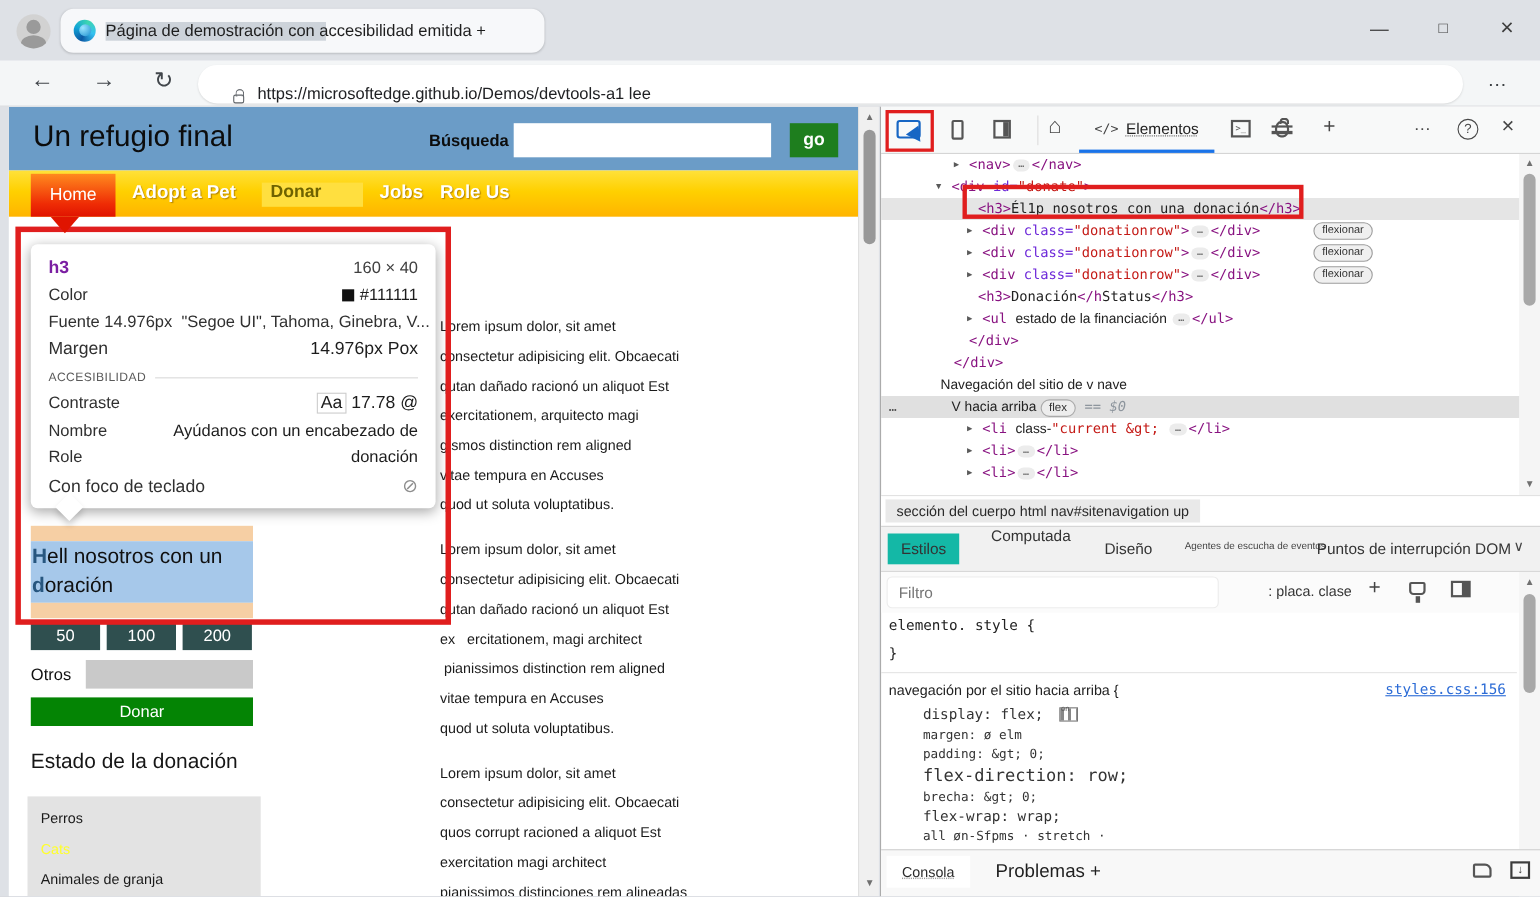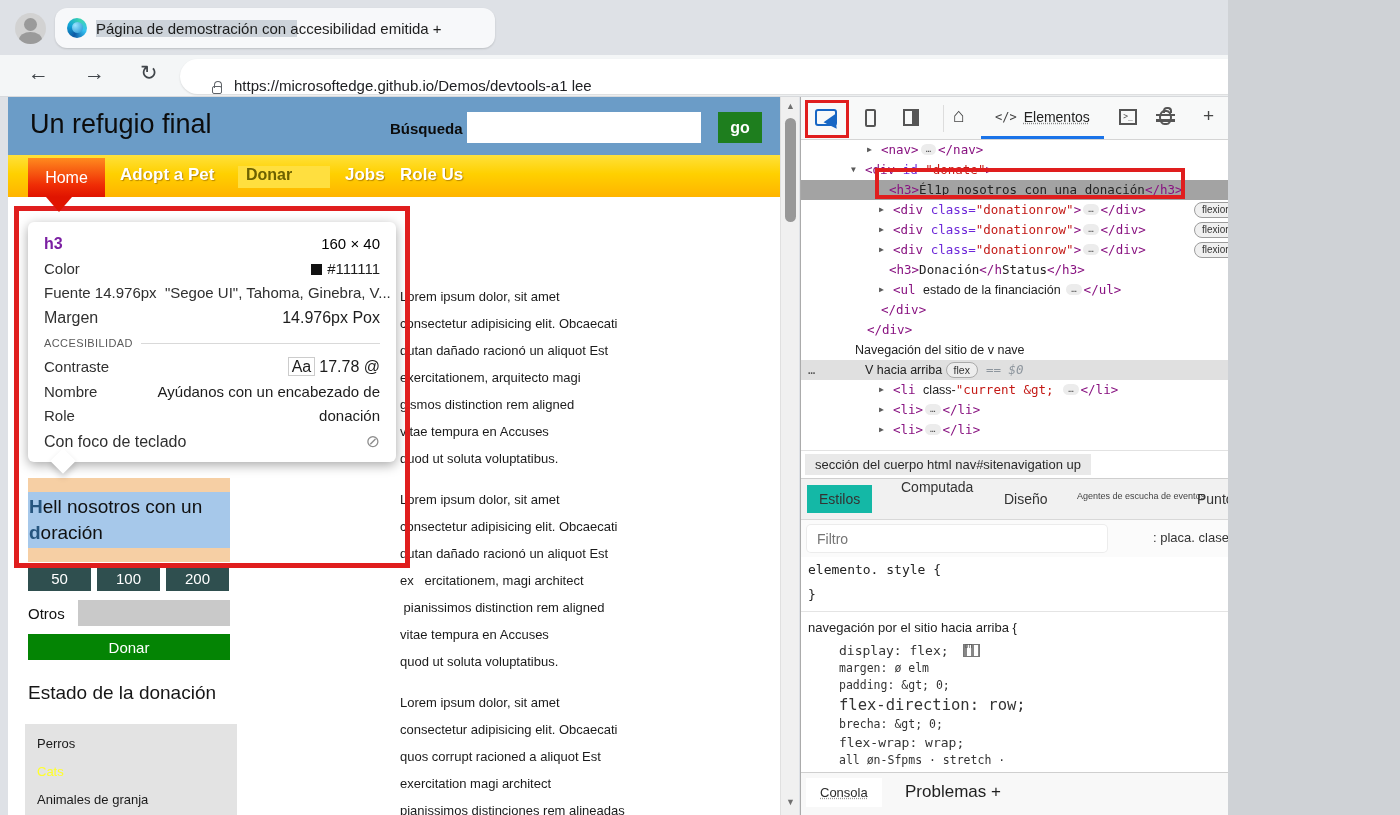--- a/index.html
+++ b/index.html
@@ -1,17 +1,17 @@
 <!DOCTYPE html>
 <html><head>
 <meta charset="utf-8">
 <style>
   *{margin:0;padding:0;box-sizing:border-box}
   body{background:#cfd2d6;font-family:"Liberation Sans",sans-serif}
-  .screen{position:relative;width:1228px;height:815px;background:#dee1e6;overflow:hidden}
+  .screen{position:relative;width:1400px;height:815px;background:#dee1e6;overflow:hidden}
 
   
   .titlebar{position:absolute;left:0;top:0;width:1400px;height:55px;background:#dee1e6}
   .avatar{position:absolute;left:15px;top:13px;width:31px;height:31px;border-radius:50%;background:#d2d2d2;overflow:hidden}
   .avatar::before{content:"";position:absolute;left:9px;top:5px;width:13px;height:13px;border-radius:50%;background:#9a9a9a}
   .avatar::after{content:"";position:absolute;left:4px;top:19px;width:23px;height:16px;border-radius:50%;background:#9a9a9a}
   .tab{position:absolute;left:55px;top:8px;width:440px;height:40px;background:#f7f8fa;border-radius:12px;display:flex;align-items:center;padding:0 12px;box-shadow:0 1px 2px rgba(0,0,0,.15)}
   .edge-logo{width:20px;height:20px;border-radius:50%;background:conic-gradient(from 200deg,#0c59a4,#11a3d7,#3dd5b0,#35c1f1,#0c59a4);margin-right:9px;position:relative}
   .edge-logo::after{content:"";position:absolute;left:5px;top:4px;width:11px;height:11px;border-radius:50%;background:radial-gradient(circle at 30% 30%,#9be5ff,#1b8fd0)}
   .tab-title{font-size:15px;color:#1d1d1d;white-space:nowrap;background:linear-gradient(90deg,#cdd3da 0 58%,transparent 58%)}
@@ -64,21 +64,21 @@
   .sc-arrow{position:absolute;left:0;width:19px;text-align:center;font-size:9px;color:#707070}
   .pg-thumb{position:absolute;left:4px;top:21px;width:11px;height:104px;background:#989898;border-radius:6px}
 
   
   .callout{position:absolute;border:5px solid #e01e1e;z-index:25;pointer-events:none}
 
   
   .tooltip{position:absolute;left:28px;top:222px;width:368px;height:240px;background:#fff;border-radius:6px;box-shadow:0 3px 12px rgba(0,0,0,.35);padding:13px 16px 10px 16px;z-index:20}
   .tt-row{display:flex;justify-content:space-between;align-items:baseline;margin-bottom:7px;font-size:15px;color:#303030}
   .tt-tag{color:#7b1fa2;font-weight:bold;font-size:16px}
-  .tt-dims{color:#000000}
+  .tt-dims{color:#404040}
   .tt-val{color:#1c1c1c;white-space:nowrap}
   .swatch{display:inline-block;width:11px;height:11px;background:#111;margin-right:5px;vertical-align:-1px}
   .tt-font{font-size:15px;color:#303030;margin-bottom:8px;white-space:nowrap}
   .tt-section{display:flex;align-items:center;gap:8px;margin:10px 0 9px 0}
   .tt-section span{font-size:11px;color:#5a5a5a;letter-spacing:.4px}
   .tt-section i{flex:1;border-top:1px solid #d9d9d9}
   .aa-box{border:1px solid #ccc;padding:0 3px;margin-right:4px;color:#1c1c1c}
   .no-focus{font-size:17px;color:#8e8e8e}
   .tt-tail{position:absolute;left:26px;bottom:-8px;width:18px;height:18px;background:#fff;transform:rotate(45deg);box-shadow:3px 3px 6px rgba(0,0,0,.18)}
 
@@ -102,21 +102,21 @@
   .bug-ic::after{content:"";position:absolute;left:2px;top:-5px;width:5px;height:4px;border:2px solid #555;border-bottom:none;border-radius:4px 4px 0 0}
   .plus-ic{left:402px;top:8px;font-size:19px}
   .dots-ic{left:484px;top:8px;font-size:16px;letter-spacing:1px}
   .help-ic{left:524px;top:11px;width:19px;height:19px;border:1.6px solid #474747;border-radius:50%;font-size:12px;text-align:center;line-height:17px}
   .close-ic{left:564px;top:7px;font-size:20px}
 
   
   .dom-tree{position:absolute;left:0;top:43px;width:600px;height:310px;overflow:hidden;font-family:"DejaVu Sans Mono",monospace;font-size:12.5px}
   .trow{position:relative;height:20px;line-height:20px;white-space:nowrap}
   .trow .arrow{position:absolute;font-size:8px;color:#5a5a5a;top:0}
-  .sel-blue{background:#a3a3a3}
+  .sel-blue{background:#e5e5e5}
   .sel-gray{background:#e0e0e0}
   .tg{color:#881280}.at{color:#6d28d9}.vl{color:#c41a16}.tx{color:#222}
   .pl{font-family:"Liberation Sans",sans-serif;color:#222}
   .eq{color:#8d959d;font-style:italic}
   .ell{display:inline-block;background:#ececec;border-radius:7px;padding:0 5px;font-size:9px;color:#555;line-height:11px;vertical-align:2px;margin:0 2px}
   .badge{position:absolute;left:393px;top:2px;background:#f0f0f0;border:1px solid #9d9d9d;border-radius:9px;padding:0 7px;font-family:"Liberation Sans",sans-serif;font-size:10px;line-height:14px;color:#333}
   .bdg-inline{display:inline-block;background:#ededed;border:1px solid #aaa;border-radius:8px;padding:0 7px;font-family:"Liberation Sans",sans-serif;font-size:10.5px;line-height:14px;color:#333;margin-right:8px}
   .ldots{position:absolute;left:7px;top:0;color:#555;font-size:12px}
   .h3-redbox{position:absolute;left:74px;top:28px;width:310px;height:31px;border:4px solid #e01e1e;z-index:5}
   .tree-scroll{position:absolute;left:580px;top:43px;width:19px;height:310px;background:#f5f5f5}

